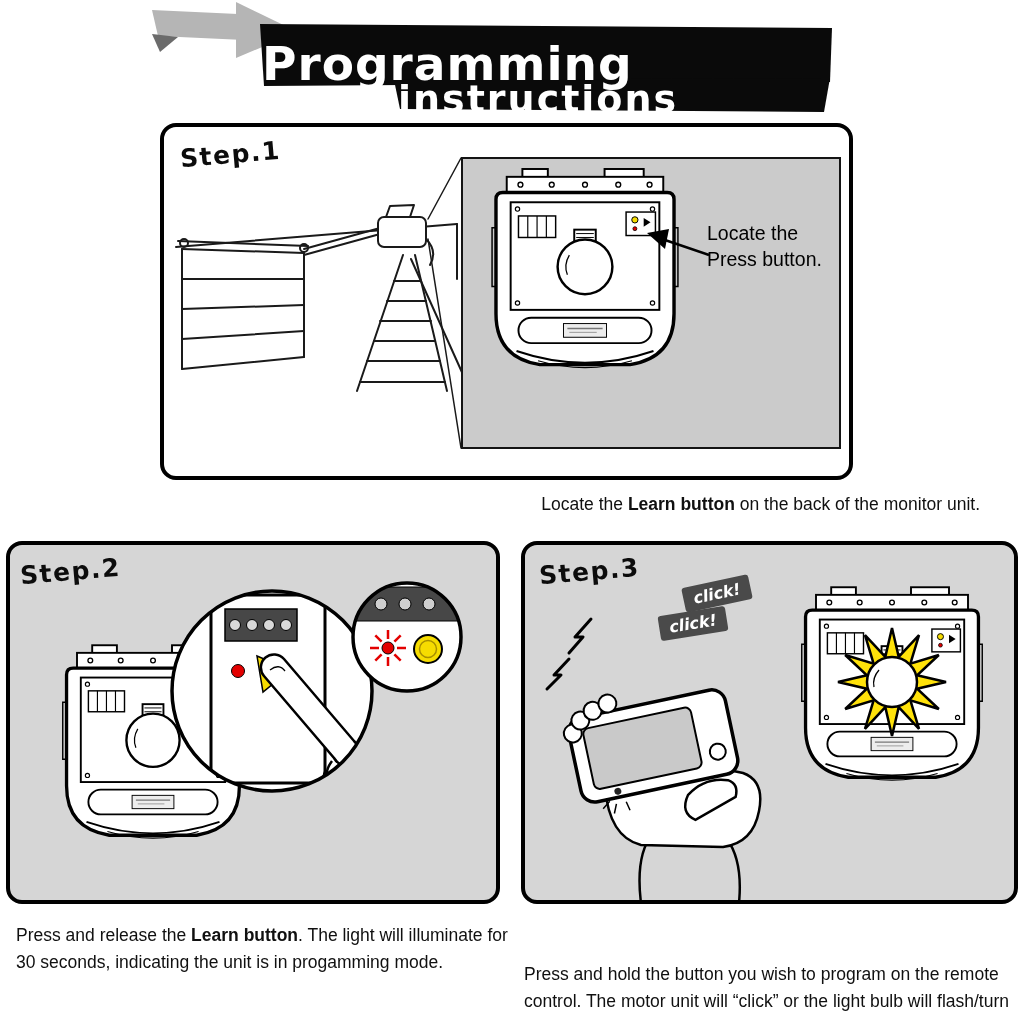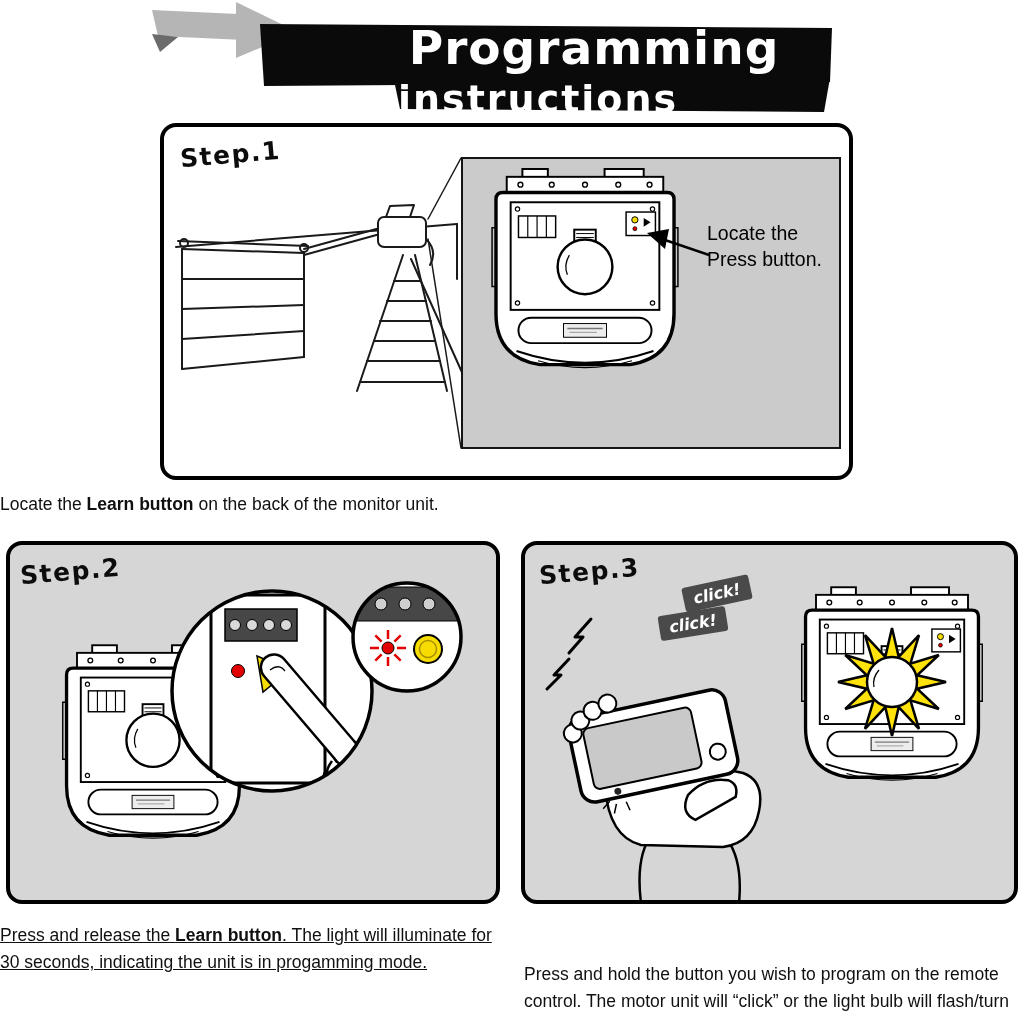--- a/index.html
+++ b/index.html
@@ -2,21 +2,21 @@
 <html><head>
 <meta charset="utf-8">
 <style>
   * { margin:0; padding:0; box-sizing:border-box; }
   html,body { width:1024px; height:1012px; background:#ffffff;
               font-family:"Liberation Sans", sans-serif; color:#111; }
   body { position:relative; overflow:hidden; }
 
   
   #header-svg { position:absolute; left:0; top:0; }
-  .banner-title { position:absolute; left:262px; top:20px; width:664px; text-align:center;
+  .banner-title { position:absolute; left:262px; top:36px; width:664px; 
     font-family:"DejaVu Sans", sans-serif; font-weight:800; font-size:47px; color:#fff;
     letter-spacing:1px; }
   .banner-subtitle { position:absolute; left:398px; top:77px; width:260px; text-align:right;
     font-family:"DejaVu Sans", sans-serif; font-weight:700; font-size:38px; color:#fff;
     letter-spacing:2px; }
 
   
   .panel { position:absolute; border:4px solid #000; border-radius:16px; background:#fff; overflow:hidden; }
   #panel1 { left:160px; top:123px; width:693px; height:357px; }
   #panel2 { left:6px;  top:541px; width:494px; height:363px; background:#d6d6d6; }
@@ -29,22 +29,22 @@
   #step3-label { left:14px; top:12px; }
 
   
   #inset1 { position:absolute; left:297px; top:30px; width:380px; height:292px;
     background:#cbcbcb; border:2px solid #141414; }
   #callout { position:absolute; left:244px; top:62px; width:132px; font-size:19.5px;
     line-height:1.32; color:#000; }
 
   
   .caption { font-size:17.5px; line-height:1.55; color:#101010; }
-  #caption1 { position:absolute; left:0; top:491px; width:980px; text-align:left; }
-  #caption2 { position:absolute; left:0;  top:922px; width:500px;text-decoration:underline; }
+  #caption1 { position:absolute; left:0; top:491px; width:980px; text-align:right; }
+  #caption2 { position:absolute; left:16px;  top:922px; width:500px; }
   #caption3 { position:absolute; left:524px; top:961px; width:496px; }
   .caption b { font-weight:700; }
 
   
   .click-badge { position:absolute; background:#4a4a4a; color:#fff; border-radius:3px;
     font-family:"DejaVu Sans", sans-serif; font-style:italic; font-weight:700;
     font-size:16px; padding:3px 10px; }
   #click1 { left:158px; top:36px; transform:rotate(-12deg); }
   #click2 { left:134px; top:66px; transform:rotate(-9deg); }
 

